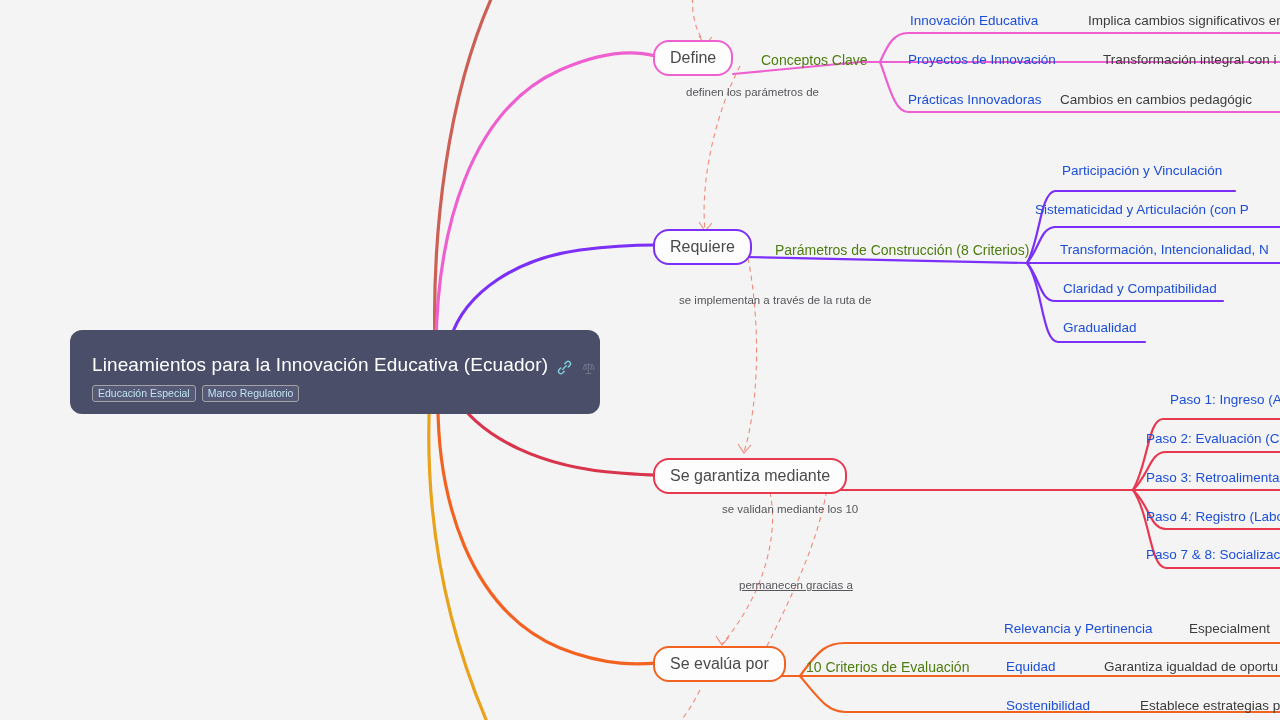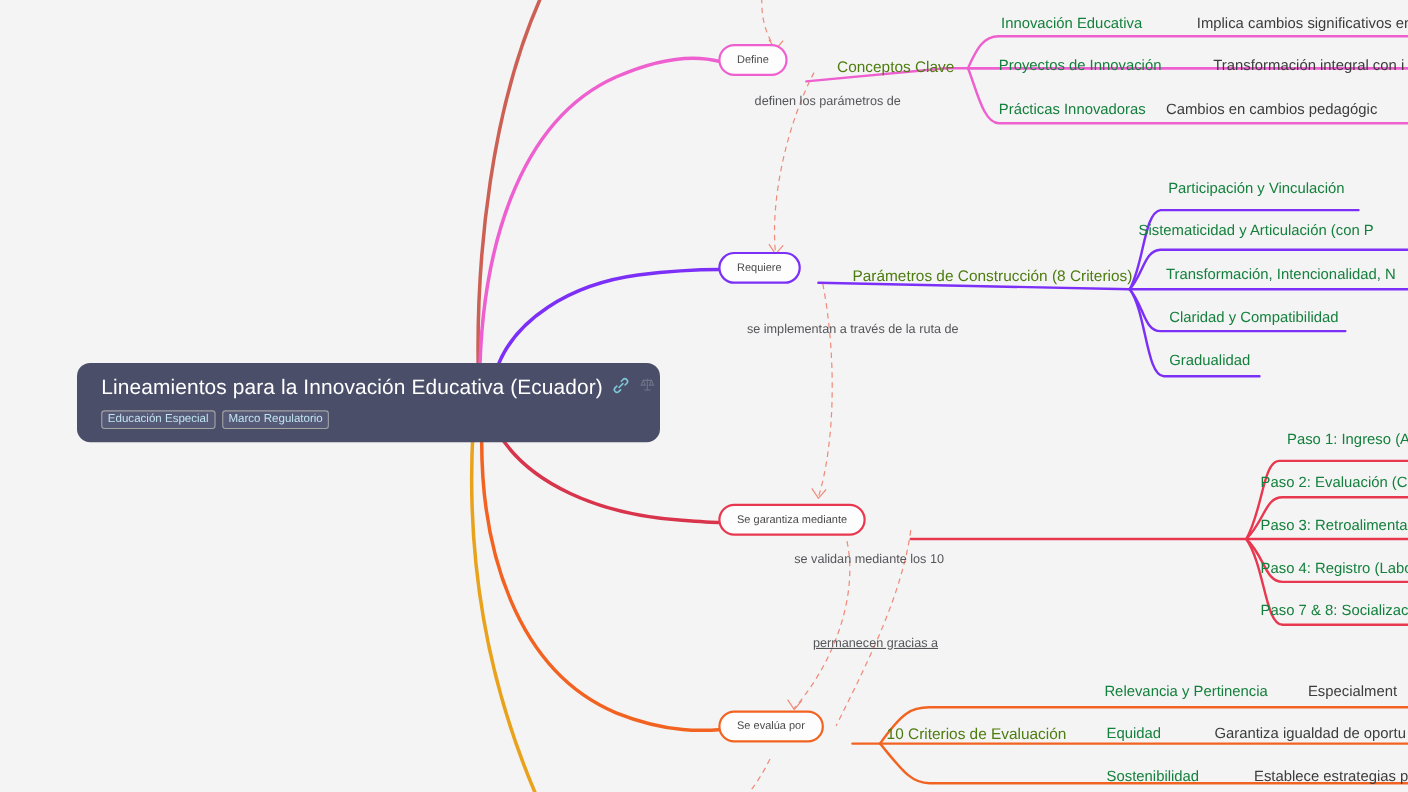--- a/index.html
+++ b/index.html
@@ -36,23 +36,24 @@
     top: 330px;
     width: 530px;
     box-sizing: border-box;
     background: #4a4e69;
     border-radius: 12px;
     padding: 12px 22px 12px 22px;
     z-index: 40;
   }
   .root-title-row {
     display: flex;
-    align-items: flex-start;
+    align-items: flex-end;
     gap: 8px;
     white-space: nowrap;
+    margin-top: 12px;
   }
   .root-title {
     font-size: 19px;
     color: #ffffff;
     letter-spacing: 0.1px;
   }
   .root-icon {
     display: inline-flex;
     align-items: center;
     line-height: 1;
@@ -73,42 +74,42 @@
   }
 
   
   .branch-pill {
     position: absolute;
     background: #fdfdfd;
     border-radius: 16px;
     border-width: 2.5px;
     border-style: solid;
     padding: 7px 15px;
-    font-size: 10px;
+    font-size: 16px;
     color: #4a4a4a;
     white-space: nowrap;
     z-index: 30;
     line-height: 1.1;
   }
 
   
   .topic-label {
     position: absolute;
     font-size: 14px;
     color: #4d7c0f;
     white-space: nowrap;
     z-index: 25;
     background: transparent;
   }
 
   
   .leaf-label {
     position: absolute;
     font-size: 13.5px;
-    color: #15803d;
+    color: #1d4ed8;
     white-space: nowrap;
     z-index: 25;
   }
   .leaf-detail {
     position: absolute;
     font-size: 13.5px;
     color: #3c3c3c;
     white-space: nowrap;
     z-index: 25;
   }

